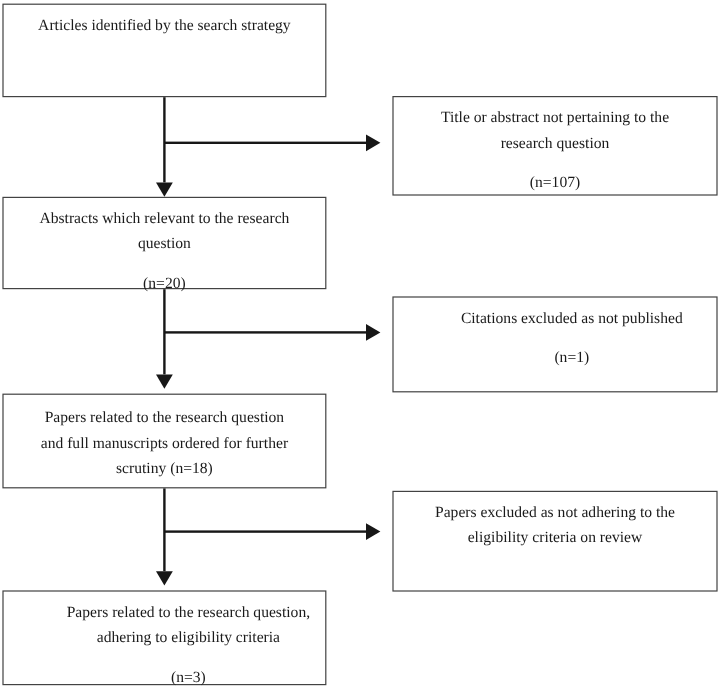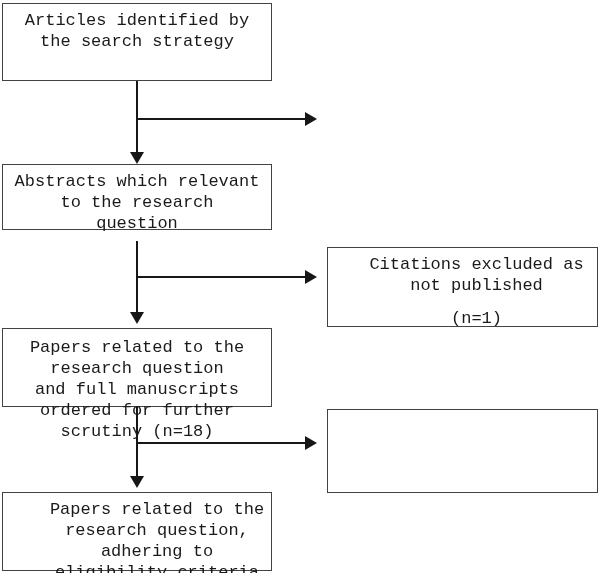--- a/index.html
+++ b/index.html
@@ -12,32 +12,31 @@
     position: relative;
     width: 600px; height: 573px;
     background: #ffffff;
     overflow: hidden;
   }
   .box {
     position: absolute;
     background: #ffffff;
     border: 1.5px solid #424242;
     color: #1a1a1a;
-    font-size: 17px;
+    font-size: 13px;
     line-height: 21px;
     text-align: center;
     padding: 6px 4px 0 4px;
-    font-family: Liberation Mono, monospace;
   }
   .box .text { white-space: pre-line; }
   .box .count { margin-top: 12px; }
   
   .bx-l { left: 2px; width: 270px; }
   .bx-l1 { top: 3px;   height: 78px; }
-  .bx-l2 { top: 164px; height: 66px; }
+  .bx-l2 { top: 164px; height: 77px; }
   .bx-l3 { top: 328px; height: 79px; padding-top: 8px; }
   .bx-l4 { top: 492px; height: 79px; padding-left: 44px; }
   
   .bx-r { left: 327px; width: 271px; }
   .bx-r1 { top: 80px;  height: 83px; }
   .bx-r2 { top: 247px; height: 80px; padding-left: 32px; }
   .bx-r3 { top: 409px; height: 84px; }
   
   .vline { position: absolute; width: 2px; background: #171717; left: 136px; }
   .v1 { top: 81px;  height: 71px; }
@@ -72,41 +71,49 @@
 
 <div class="canvas">
 
   <div class="box bx-l bx-l1">
     <div class="text">Articles identified by the search strategy</div>
   </div>
 
   <div class="box bx-l bx-l2">
     <div class="text">Abstracts which relevant to the research
 question</div>
+    <div class="count">(n=20)</div>
   </div>
 
   <div class="box bx-l bx-l3">
     <div class="text">Papers related to the research question
 and full manuscripts ordered for further
 scrutiny (n=18)</div>
   </div>
 
   <div class="box bx-l bx-l4">
     <div class="text">Papers related to the research question,
 adhering to eligibility criteria</div>
     <div class="count">(n=3)</div>
   </div>
 
+  <div class="box bx-r bx-r1">
+    <div class="text">Title or abstract not pertaining to the
+research question</div>
+    <div class="count">(n=107)</div>
+  </div>
 
   <div class="box bx-r bx-r2">
     <div class="text">Citations excluded as not published</div>
     <div class="count">(n=1)</div>
   </div>
 
   <div class="box bx-r bx-r3">
+    <div class="text">Papers excluded as not adhering to the
+eligibility criteria on review</div>
   </div>
 
   <div class="vline v1"></div>
   <div class="arr-down ad1"></div>
 
   <div class="vline v2"></div>
   <div class="arr-down ad2"></div>
 
   <div class="vline v3"></div>
   <div class="arr-down ad3"></div>

